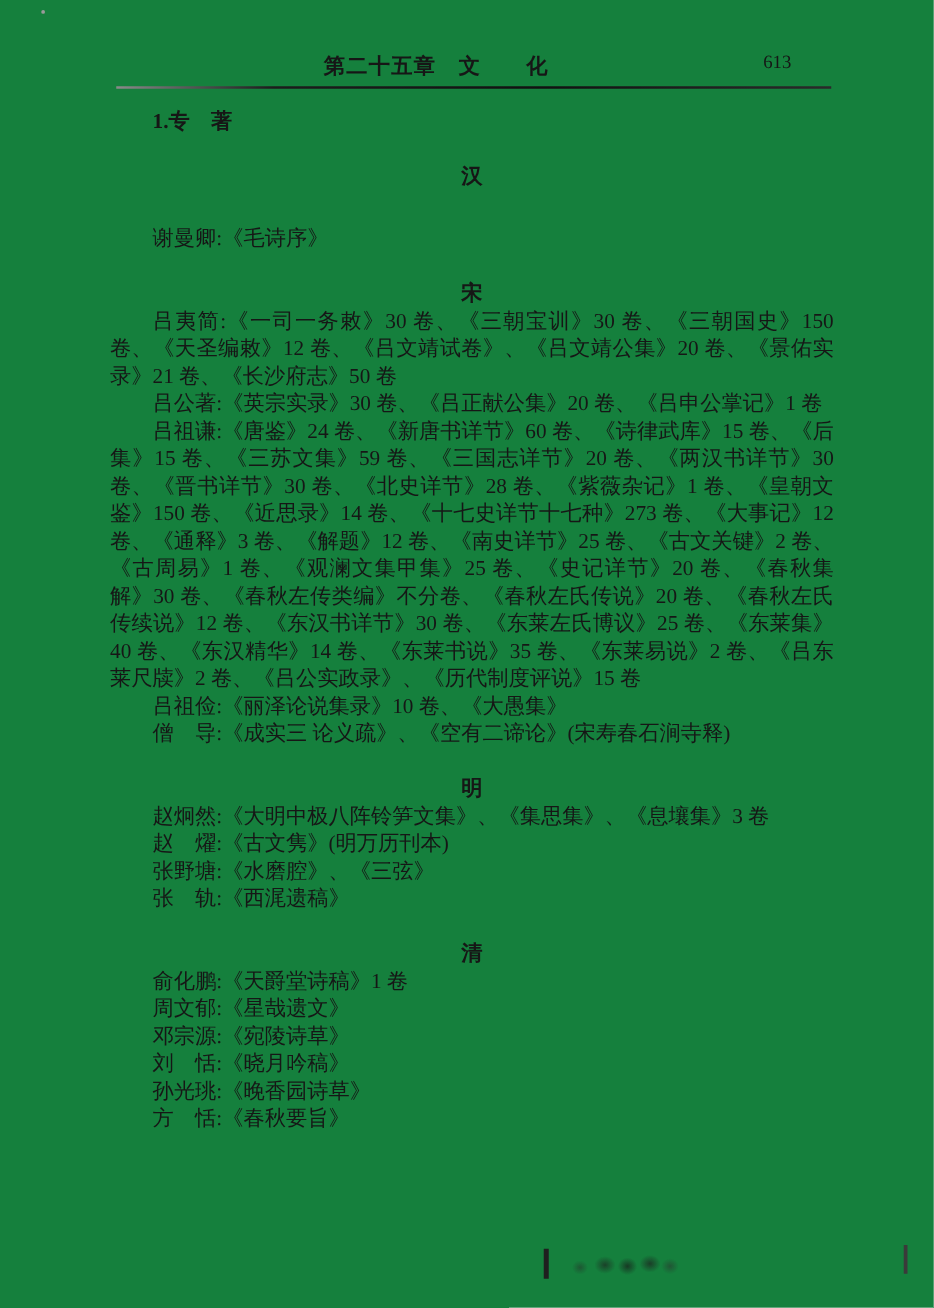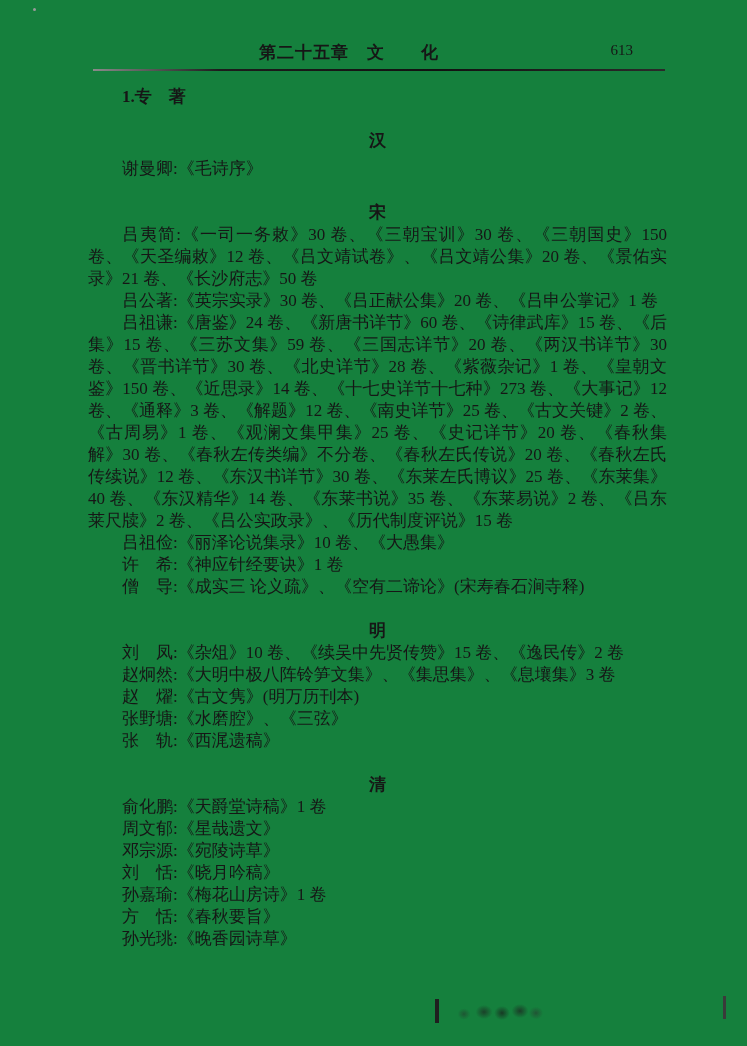--- a/index.html
+++ b/index.html
@@ -63,21 +63,21 @@
     margin: 0;
     line-height: 22px;
   }
   .entry {
     margin: 0;
     text-indent: 34px;
     text-align: justify;
     line-height: 22px;
   }
   
-  .dynasty-0 .entry { margin-top: 6px; margin-bottom: 4px; }
+  .dynasty-0 .entry { margin-top: 28px; margin-bottom: 4px; }
 
   
   .speck {
     position: absolute; left: 33px; top: 8px;
     width: 3px; height: 3px; border-radius: 50%;
     background: #9a9a9a;
   }
   .artifact-bar-1 {
     position: absolute; left: 435px; top: 999px;
     width: 4px; height: 24px; background: #1f1f1f;
@@ -116,40 +116,37 @@
         <section class="dynasty dynasty-0">
           <h2 class="dynasty-name">汉</h2>
           <p class="entry">谢曼卿:《毛诗序》</p>
         </section>
         <section class="dynasty dynasty-1">
           <h2 class="dynasty-name">宋</h2>
           <p class="entry">吕夷简:《一司一务敕》30 卷、《三朝宝训》30 卷、《三朝国史》150 卷、《天圣编敕》12 卷、《吕文靖试卷》、《吕文靖公集》20 卷、《景佑实录》21 卷、《长沙府志》50 卷</p>
           <p class="entry">吕公著:《英宗实录》30 卷、《吕正献公集》20 卷、《吕申公掌记》1 卷</p>
           <p class="entry">吕祖谦:《唐鉴》24 卷、《新唐书详节》60 卷、《诗律武库》15 卷、《后集》15 卷、《三苏文集》59 卷、《三国志详节》20 卷、《两汉书详节》30 卷、《晋书详节》30 卷、《北史详节》28 卷、《紫薇杂记》1 卷、《皇朝文鉴》150 卷、《近思录》14 卷、《十七史详节十七种》273 卷、《大事记》12 卷、《通释》3 卷、《解题》12 卷、《南史详节》25 卷、《古文关键》2 卷、《古周易》1 卷、《观澜文集甲集》25 卷、《史记详节》20 卷、《春秋集解》30 卷、《春秋左传类编》不分卷、《春秋左氏传说》20 卷、《春秋左氏传续说》12 卷、《东汉书详节》30 卷、《东莱左氏博议》25 卷、《东莱集》40 卷、《东汉精华》14 卷、《东莱书说》35 卷、《东莱易说》2 卷、《吕东莱尺牍》2 卷、《吕公实政录》、《历代制度评说》15 卷</p>
           <p class="entry">吕祖俭:《丽泽论说集录》10 卷、《大愚集》</p>
-          <p class="entry">许　希:《神应针经要诀》1 卷</p>
           <p class="entry">僧　导:《成实三 论义疏》、《空有二谛论》(宋寿春石涧寺释)</p>
         </section>
         <section class="dynasty dynasty-2">
           <h2 class="dynasty-name">明</h2>
-          <p class="entry">刘　凤:《杂俎》10 卷、《续吴中先贤传赞》15 卷、《逸民传》2 卷</p>
           <p class="entry">赵炯然:《大明中极八阵铃笋文集》、《集思集》、《息壤集》3 卷</p>
           <p class="entry">赵　燿:《古文隽》(明万历刊本)</p>
           <p class="entry">张野塘:《水磨腔》、《三弦》</p>
           <p class="entry">张　轨:《西浘遗稿》</p>
         </section>
         <section class="dynasty dynasty-3">
           <h2 class="dynasty-name">清</h2>
           <p class="entry">俞化鹏:《天爵堂诗稿》1 卷</p>
           <p class="entry">周文郁:《星哉遗文》</p>
           <p class="entry">邓宗源:《宛陵诗草》</p>
           <p class="entry">刘　恬:《晓月吟稿》</p>
-          <p class="entry">孙嘉瑜:《梅花山房诗》1 卷</p>
+          <p class="entry">孙光珧:《晚香园诗草》</p>
           <p class="entry">方　恬:《春秋要旨》</p>
-          <p class="entry">孙光珧:《晚香园诗草》</p>
         </section>
       </div>
   </div>
 
   <div class="speck"></div>
   <div class="artifact-bar-1"></div>
   <div class="artifact-smudge"></div>
   <div class="artifact-bar-2"></div>
 
 </div>

